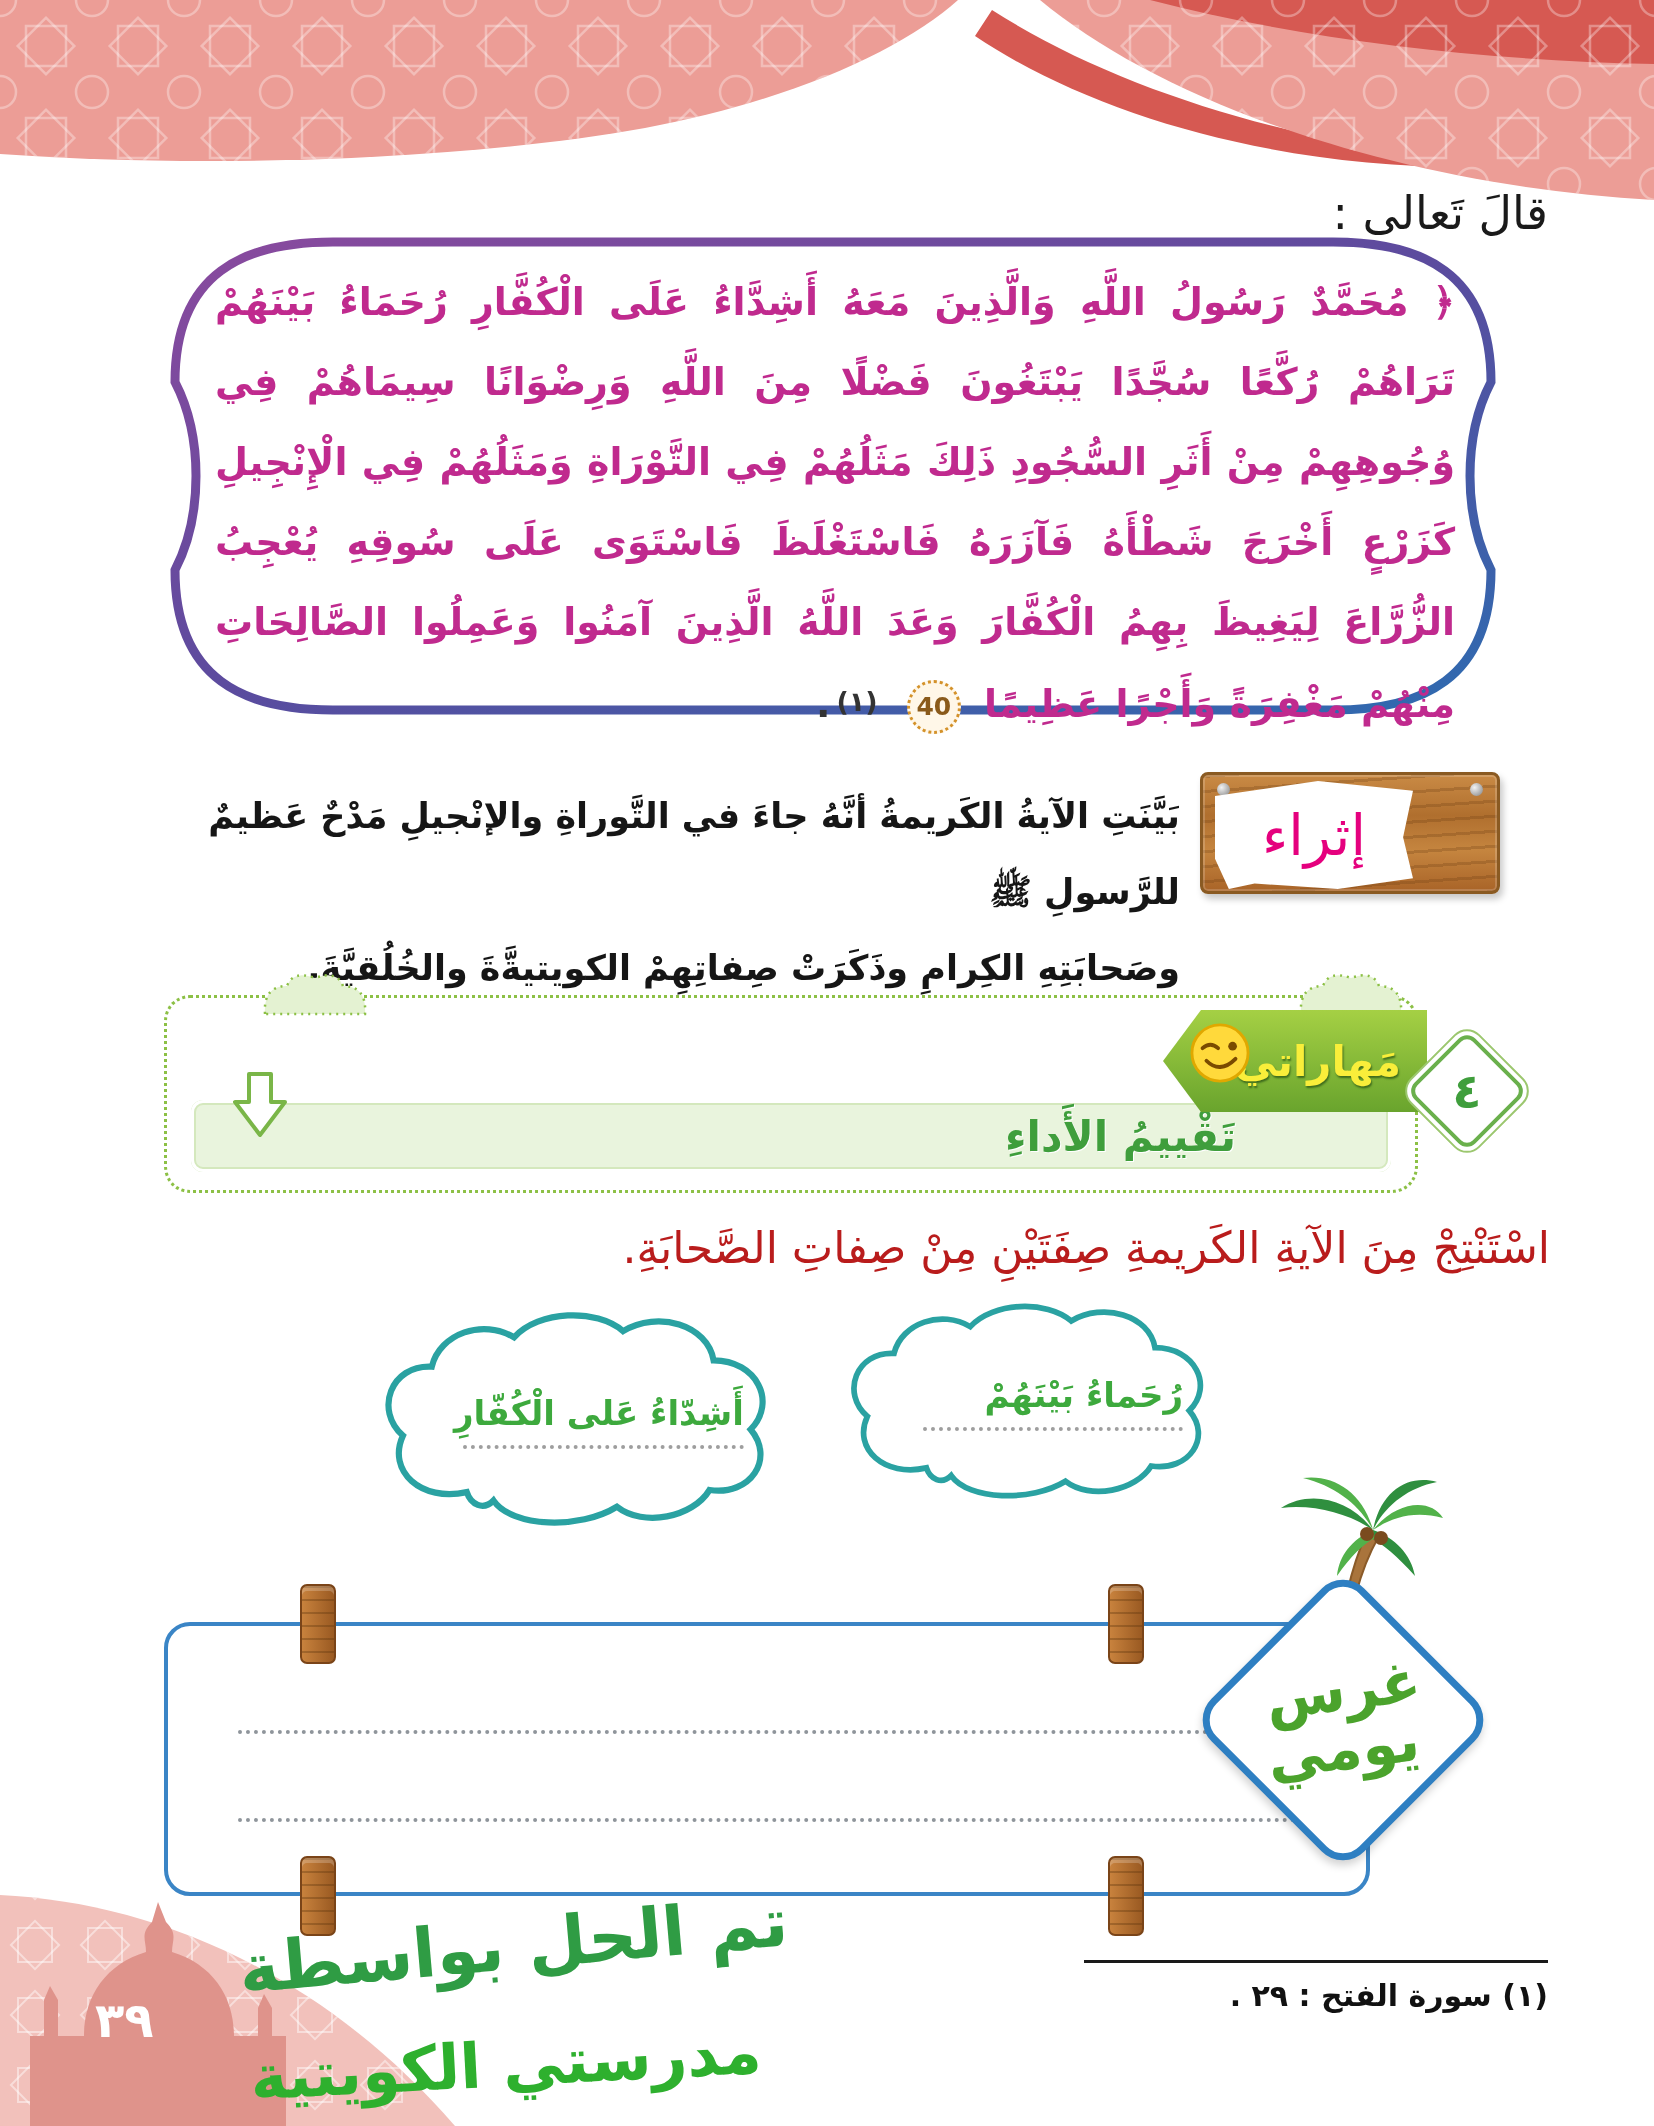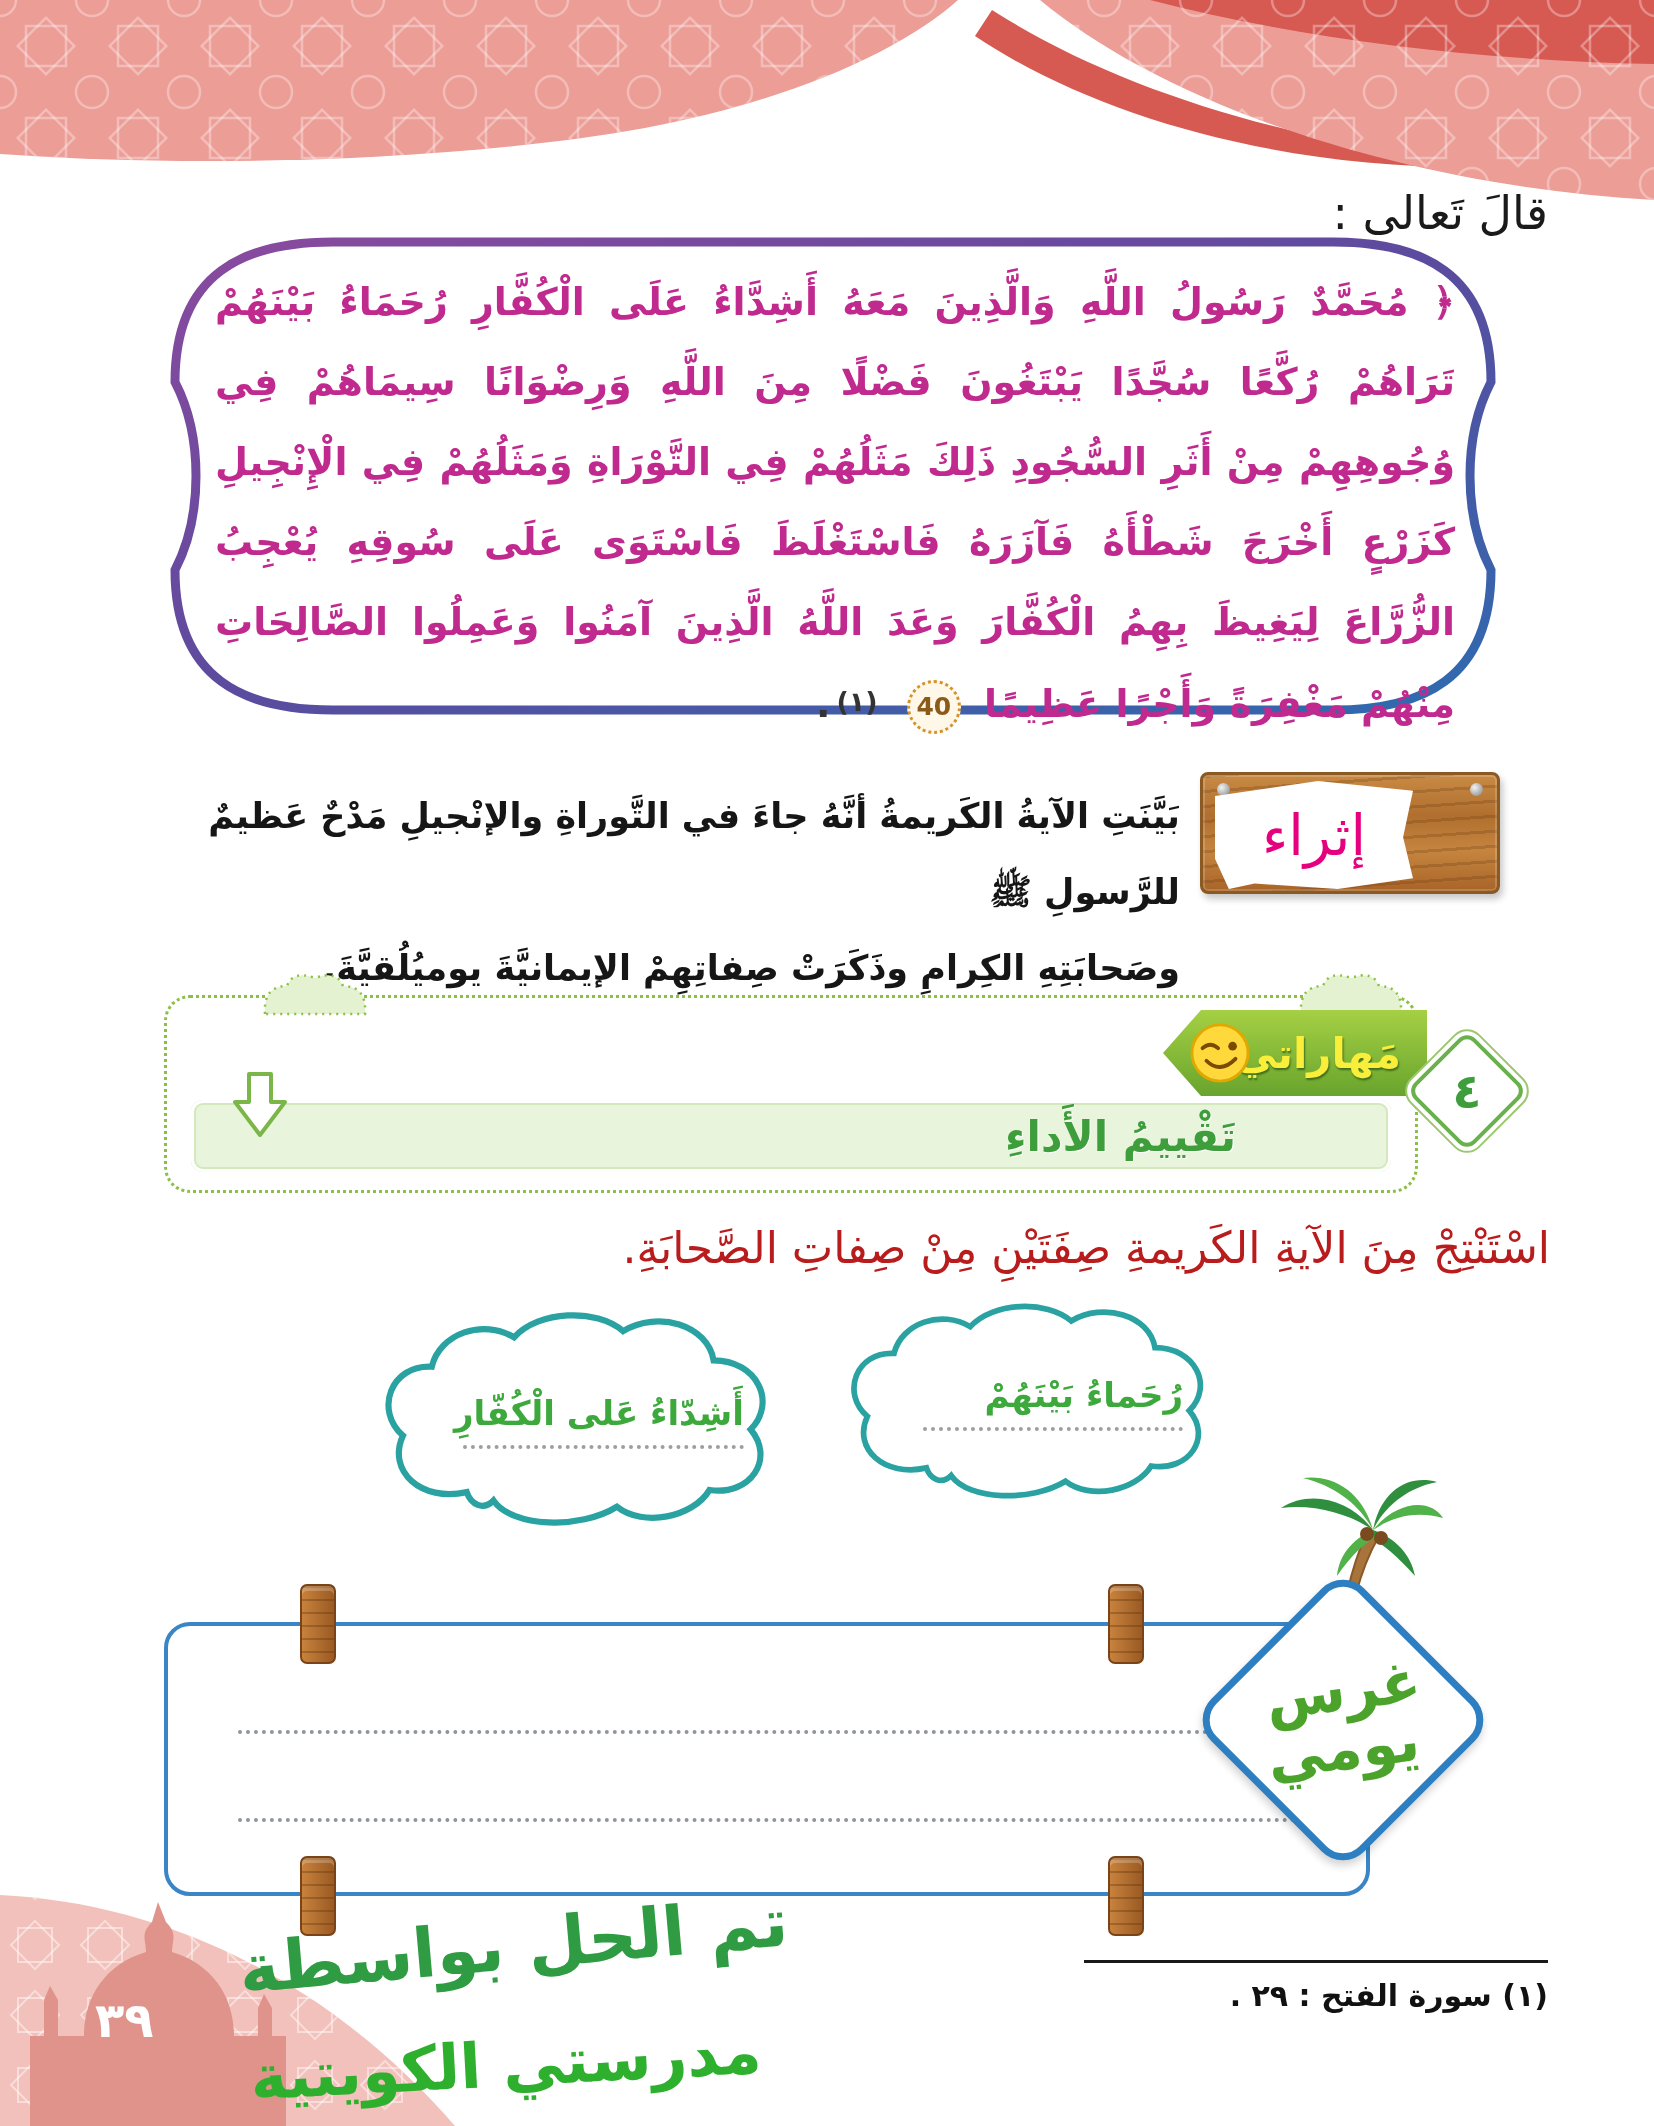--- a/index.html
+++ b/index.html
@@ -60,21 +60,21 @@
   }
   .skill-row { position:absolute; left:24px; right:24px; height:72px; background:#e9f4dd;
     border-radius:12px; box-shadow: inset 0 0 0 3px #ffffff, inset 0 0 0 5px #d4e8bd; }
   .skill-row.row1 { top:18px; }
   .skill-row.row2 { top:102px; }
   .row1-label { position:absolute; inset:0; display:flex; align-items:center; justify-content:center;
     color:#4a5e3e; font-size:44px; font-weight:bold; }
   .row2-label { position:absolute; inset:0; display:flex; align-items:center; padding-right:155px;
     color:#3f9e3c; font-size:42px; font-weight:bold; text-shadow:1px 1px 0 #ffffff; }
   .skills-badge {
-    position:absolute; left:996px; top:12px; width:264px; height:86px; z-index:3;
+    position:absolute; left:996px; top:12px; width:264px; height:102px; z-index:3;
     background:linear-gradient(180deg,#a5d044,#69a42d);
     clip-path:polygon(38px 0, 100% 0, 100% 100%, 38px 100%, 0 50%);
     display:flex; align-items:center; justify-content:flex-start; padding-right:26px;
   }
   .badge-text { color:#f9ee3a; font-size:42px; font-weight:bold; text-shadow:1px 2px 2px #3e6b1c; }
   .wink-face { position:absolute; left:26px; top:12px; width:62px; height:62px; }
   .down-arrow { position:absolute; left:66px; top:74px; width:54px; height:66px; z-index:4; }
   .fan { position:absolute; top:-24px; width:112px; height:42px; }
   .fan.fan-left { left:92px; } .fan.fan-right { left:1128px; }
   .skills-number {
@@ -180,21 +180,21 @@
            C12,42 82,12 170,12 Z" fill="#ffffff" stroke="url(#fg)" stroke-width="9"></path>
 </svg>
 <div class="verse-text">
   <span>﴿ مُحَمَّدٌ رَسُولُ اللَّهِ وَالَّذِينَ مَعَهُ أَشِدَّاءُ عَلَى الْكُفَّارِ رُحَمَاءُ بَيْنَهُمْ تَرَاهُمْ رُكَّعًا سُجَّدًا يَبْتَغُونَ فَضْلًا مِنَ اللَّهِ وَرِضْوَانًا سِيمَاهُمْ فِي وُجُوهِهِمْ مِنْ أَثَرِ السُّجُودِ ذَلِكَ مَثَلُهُمْ فِي التَّوْرَاةِ وَمَثَلُهُمْ فِي الْإِنْجِيلِ كَزَرْعٍ أَخْرَجَ شَطْأَهُ فَآزَرَهُ فَاسْتَغْلَظَ فَاسْتَوَى عَلَى سُوقِهِ يُعْجِبُ الزُّرَّاعَ لِيَغِيظَ بِهِمُ الْكُفَّارَ وَعَدَ اللَّهُ الَّذِينَ آمَنُوا وَعَمِلُوا الصَّالِحَاتِ مِنْهُمْ مَغْفِرَةً وَأَجْرًا عَظِيمًا</span>
   <span class="ayah-circle">40</span>
   <span class="fn-ref">(١)</span><span class="verse-period">.</span>
 </div>
 
 <div class="para">
   <div class="pline">بَيَّنَتِ الآيةُ الكَريمةُ أنَّهُ جاءَ في التَّوراةِ والإنْجيلِ مَدْحٌ عَظيمٌ للرَّسولِ ﷺ</div>
-  <div class="pline">وصَحابَتِهِ الكِرامِ وذَكَرَتْ صِفاتِهِمْ الإيمانيَّةَ يوميُلُقيَّةَ.</div>
+  <div class="pline">وصَحابَتِهِ الكِرامِ وذَكَرَتْ صِفاتِهِمْ الكويتيةَّةَ والخُلُقيَّةَ.</div>
 </div>
 <div class="ithra-sign">
   <span class="nail n1"></span>
   <span class="nail n2"></span>
   <div class="ithra-paper">
     <span class="ithra-label">إثراء</span>
   </div>
 </div>
 
 <div class="skills-box">

